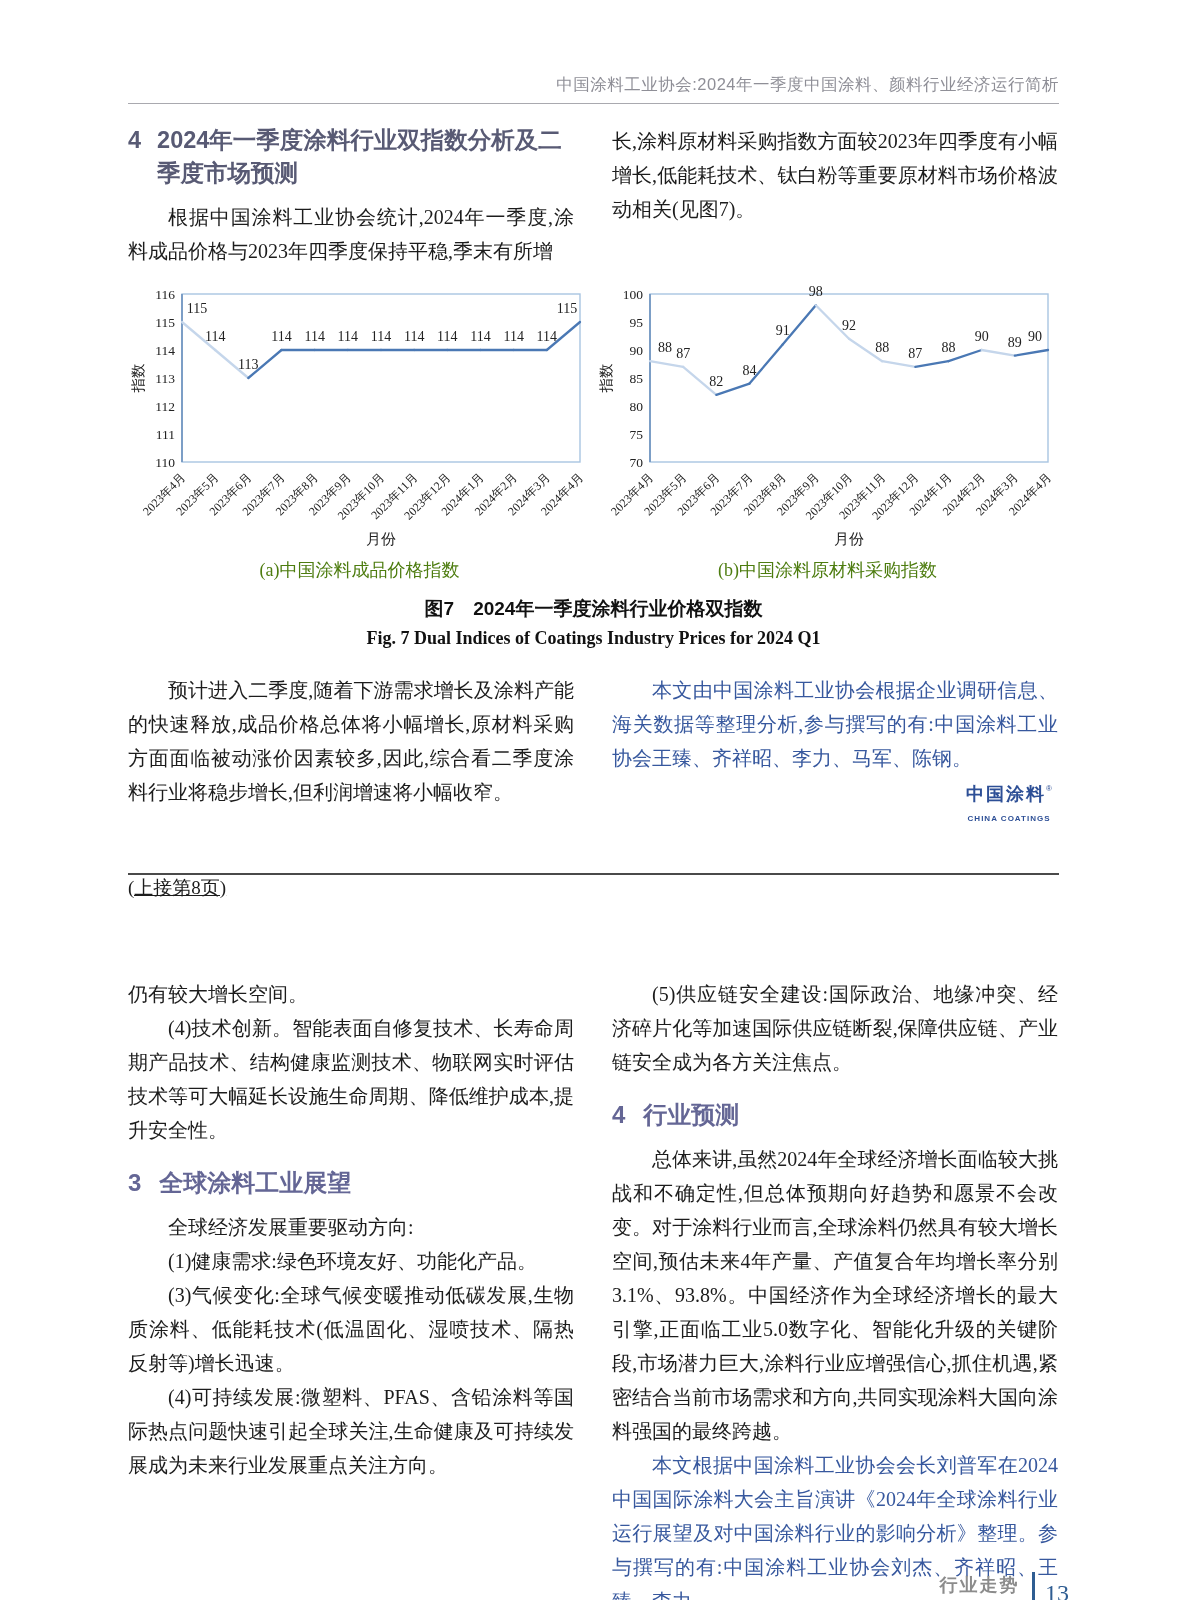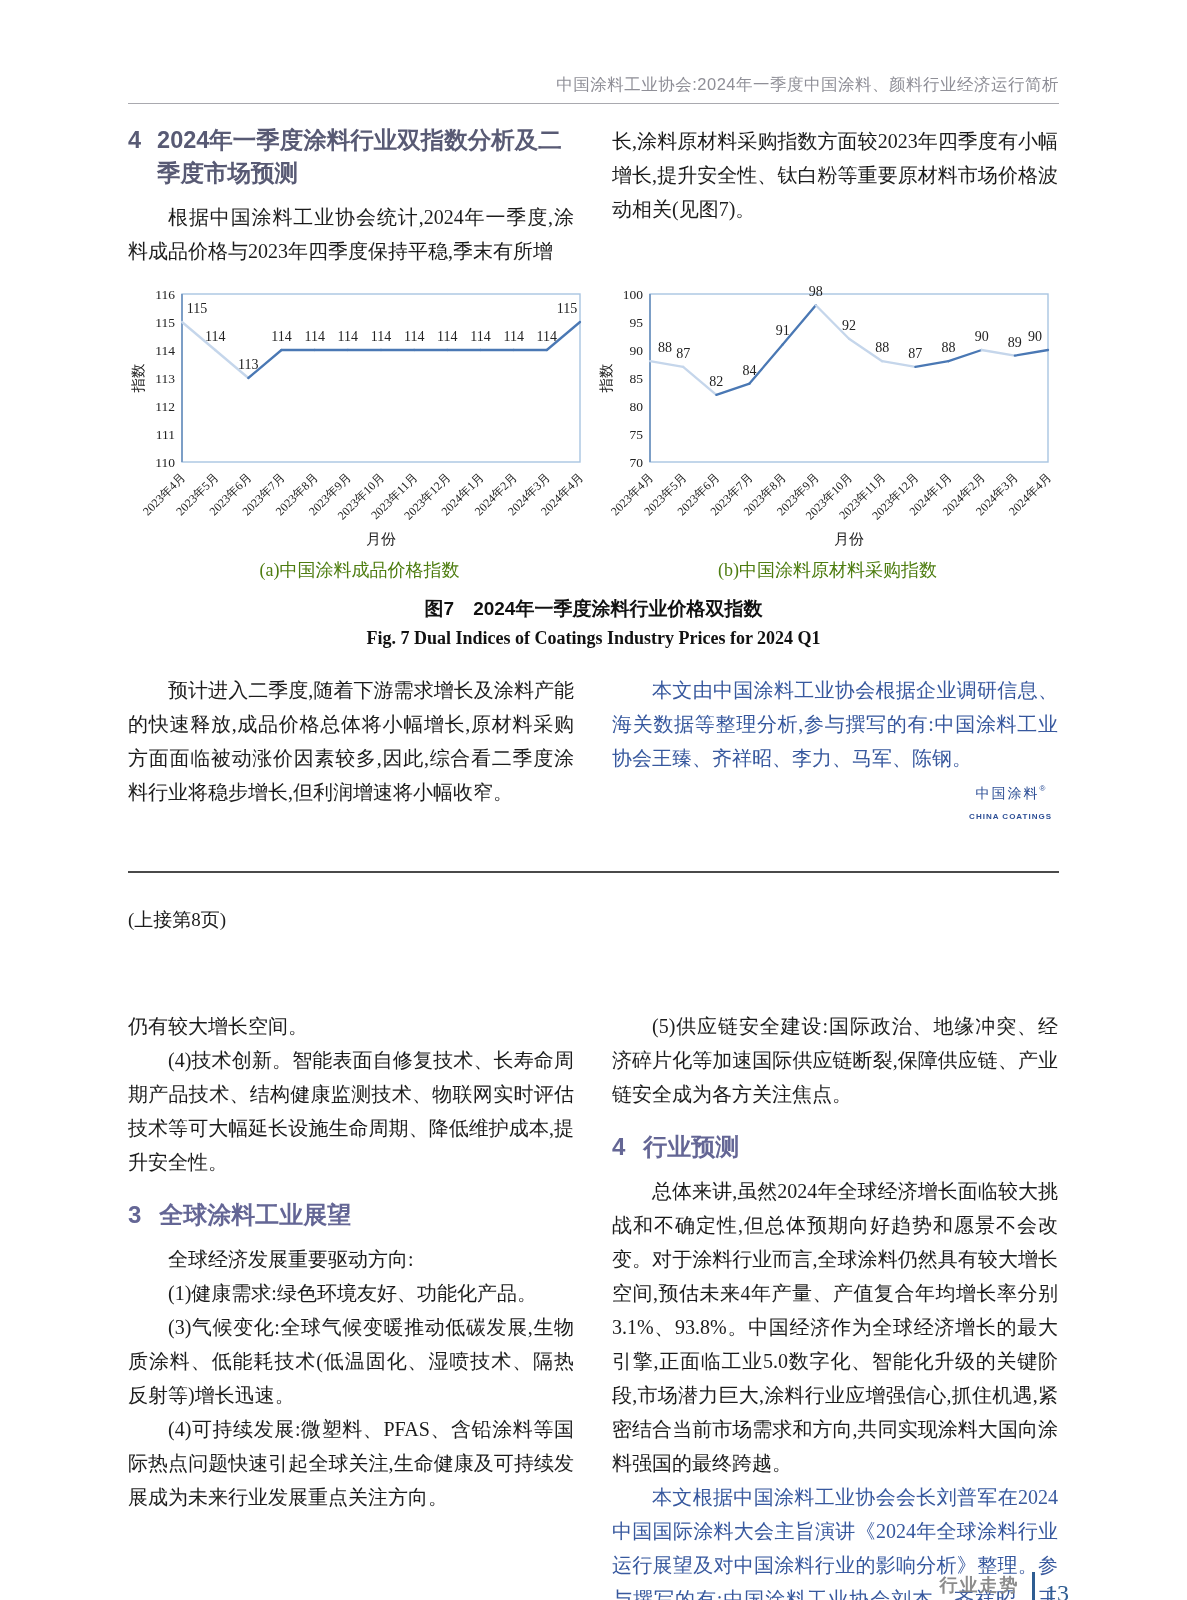--- a/index.html
+++ b/index.html
@@ -20,25 +20,25 @@
   .charts{display:flex;gap:5px;margin-top:16px;}
   .chart{width:463px;text-align:center;}
   .chart-caption{font-size:18px;color:#4d7c0f;margin-top:2px;}
   .fig-caption-cn{text-align:center;font-family:"Liberation Sans","DejaVu Sans",sans-serif;
         font-weight:bold;font-size:19px;margin-top:14px;color:#111;}
   .fig-caption-en{text-align:center;font-weight:bold;font-size:18px;margin-top:6px;color:#111;}
   .mid-row{margin-top:24px;}
   .note{color:#37589e;}
   .logo{margin-top:10px;text-align:center;display:inline-block;float:right;margin-right:6px;
         font-family:"Liberation Sans","DejaVu Sans",sans-serif;color:#2d4f96;line-height:1;}
-  .logo .cn{font-weight:normal;font-size:14px;letter-spacing:2px;}
+  .logo .cn{font-weight:bold;font-size:18px;letter-spacing:2px;}
   .logo .tm{font-size:8px;vertical-align:top;}
   .logo .en{font-size:8px;letter-spacing:1px;margin-top:12px;font-weight:bold;}
   .divider{border-top:2px solid #4a4a4a;margin-top:50px;}
-  .continuation{margin-top:34px;font-size:19px;}
+  .continuation{font-size:19px;text-decoration:underline;}
   .body-cols{margin-top:76px;}
   .col-h{display:flex;gap:18px;font-family:"Liberation Sans","DejaVu Sans",sans-serif;
         font-weight:bold;font-size:24px;color:#646695;margin:20px 0 12px 0;line-height:1.3;}
   .footer{position:absolute;top:1572px;right:118px;display:flex;align-items:center;gap:10px;}
   .footer-labels{display:flex;flex-direction:column;align-items:center;}
   .footer-cn{font-family:"Liberation Sans","DejaVu Sans",sans-serif;font-weight:bold;
         font-size:18px;color:#8c8c8c;letter-spacing:2px;}
   .footer-en{font-size:12.5px;color:#8c8c8c;margin-top:2px;text-align:right;}
   .footer-bar{width:3px;height:42px;background:#2f5d92;}
   .footer-page{font-size:24px;color:#2f5d92;}
@@ -55,21 +55,21 @@
 
     <div class="two-col">
       <div class="col">
         <div class="intro-heading">
           <span class="hnum">4</span>
           <span>2024年一季度涂料行业双指数分析及二季度市场预测</span>
         </div>
         <p class="para indent intro-para">根据中国涂料工业协会统计,2024年一季度,涂料成品价格与2023年四季度保持平稳,季末有所增</p>
       </div>
       <div class="col">
-        <p class="para">长,涂料原材料采购指数方面较2023年四季度有小幅增长,提升安全性、钛白粉等重要原材料市场价格波动相关(见图7)。</p>
+        <p class="para">长,涂料原材料采购指数方面较2023年四季度有小幅增长,低能耗技术、钛白粉等重要原材料市场价格波动相关(见图7)。</p>
       </div>
     </div>
 
     <div class="charts">
       <div class="chart">
         <div class="chart-svg"><svg width="463" height="268" viewBox="0 0 463 268" xmlns="http://www.w3.org/2000/svg">
               <defs>
                 <linearGradient id="dg0" x1="0" y1="0" x2="0" y2="1">
                   <stop offset="0" stop-color="#94b4d8"></stop>
                   <stop offset="1" stop-color="#eef4fa" stop-opacity="0.1"></stop>

